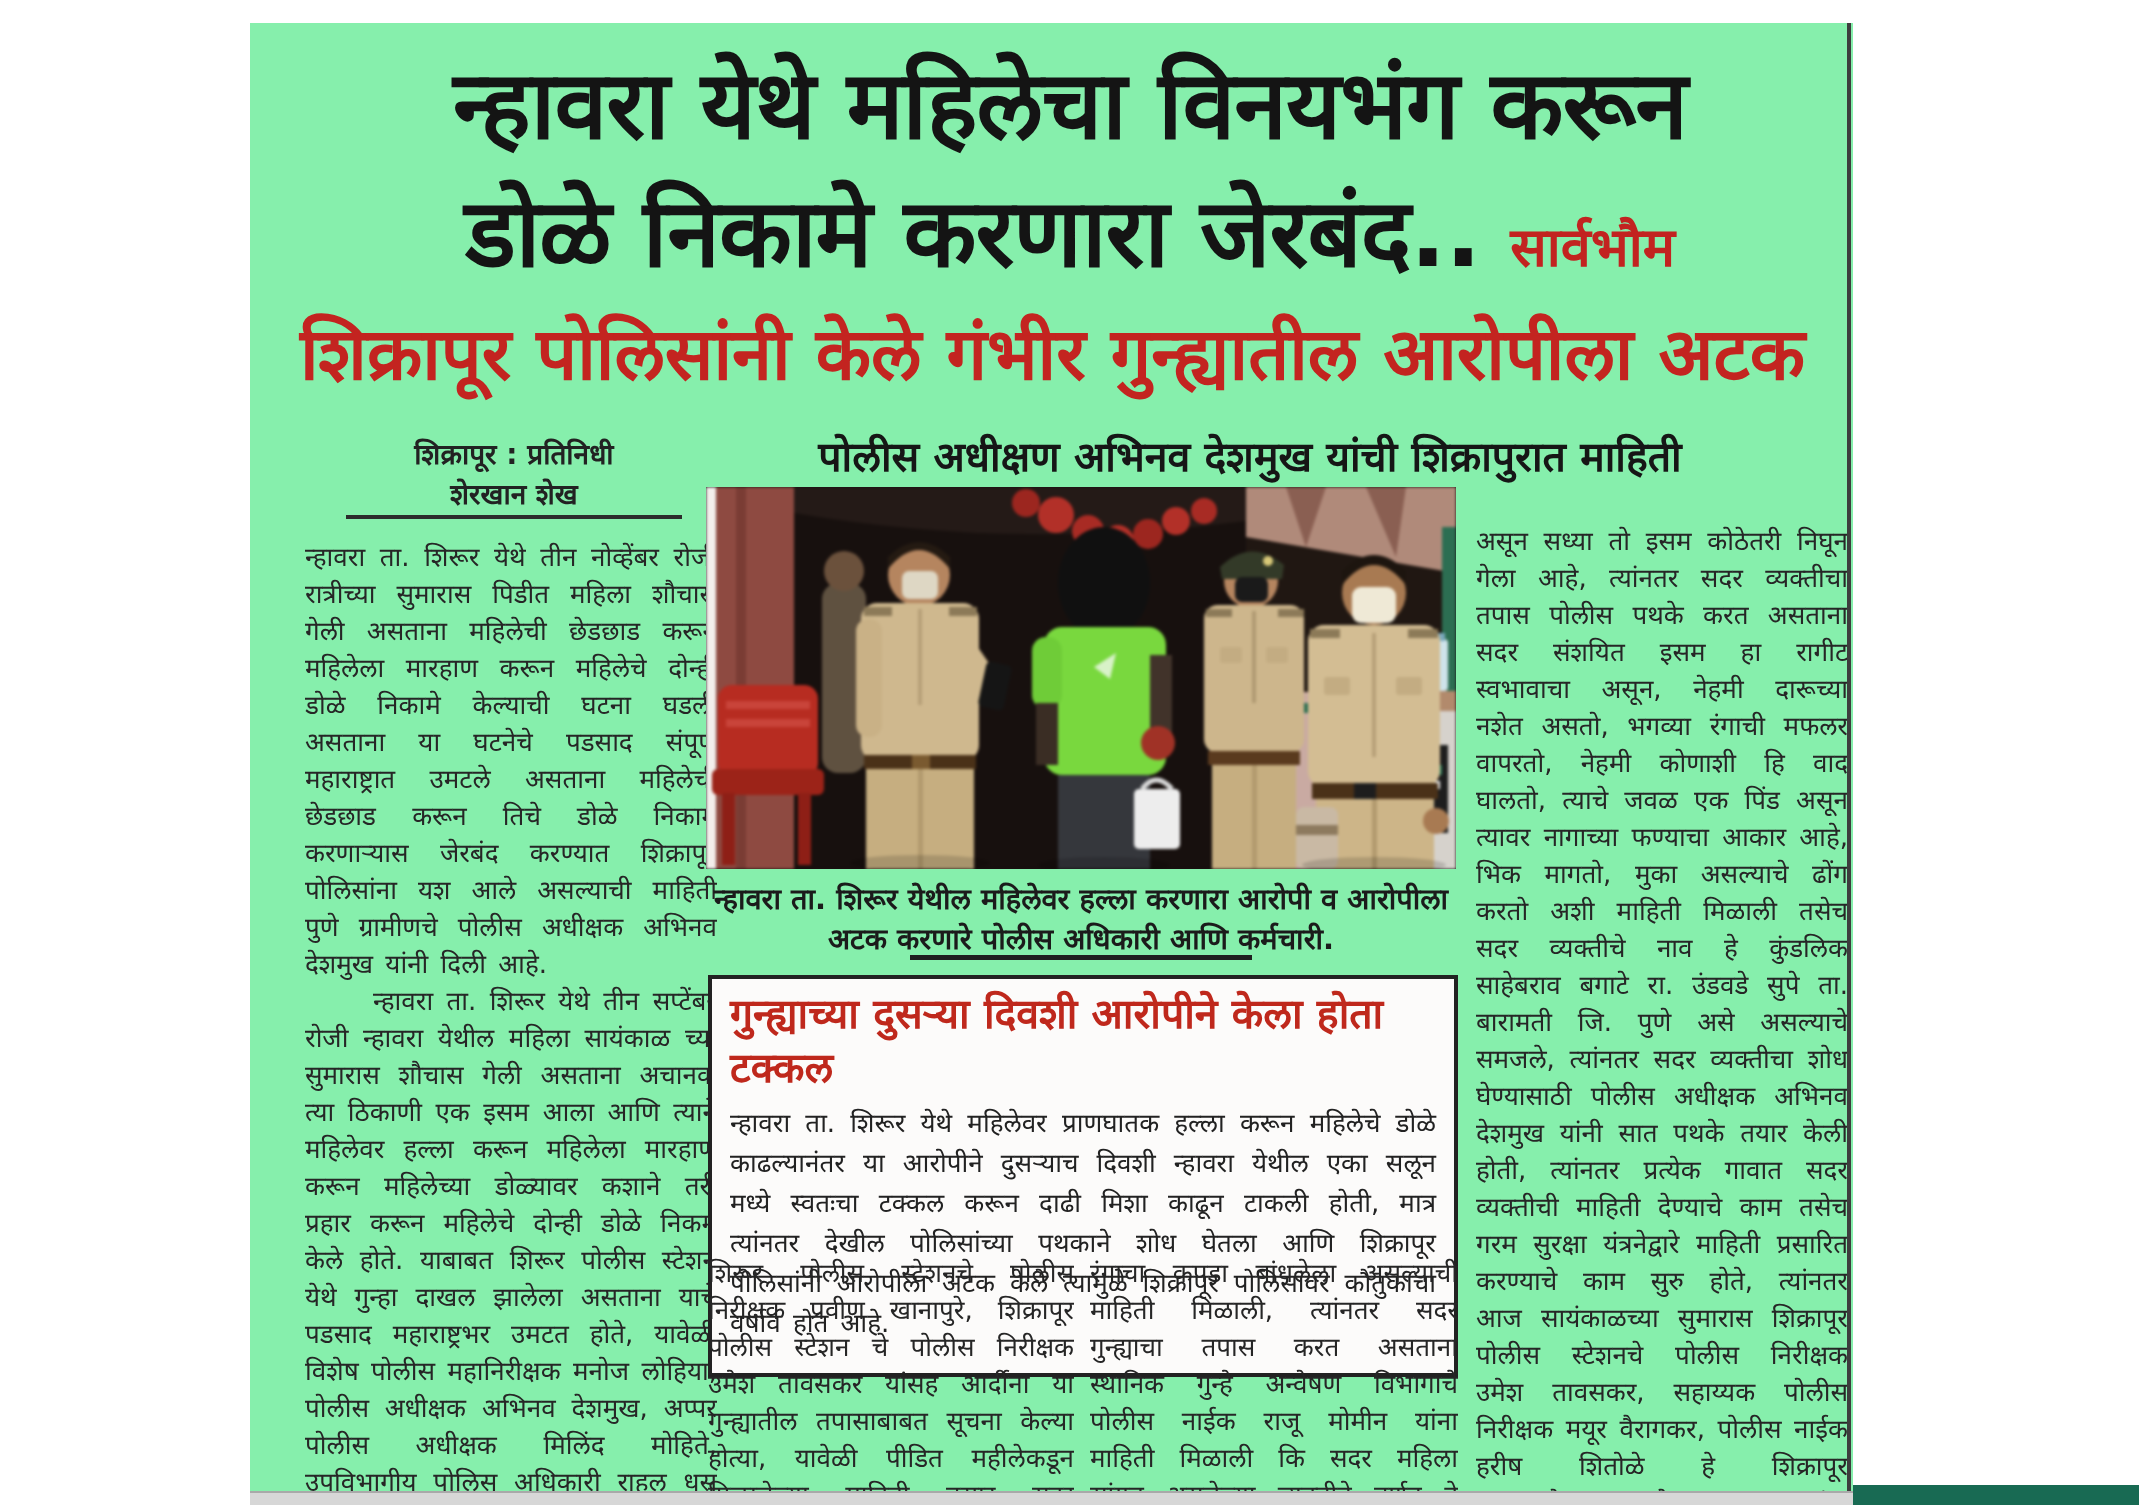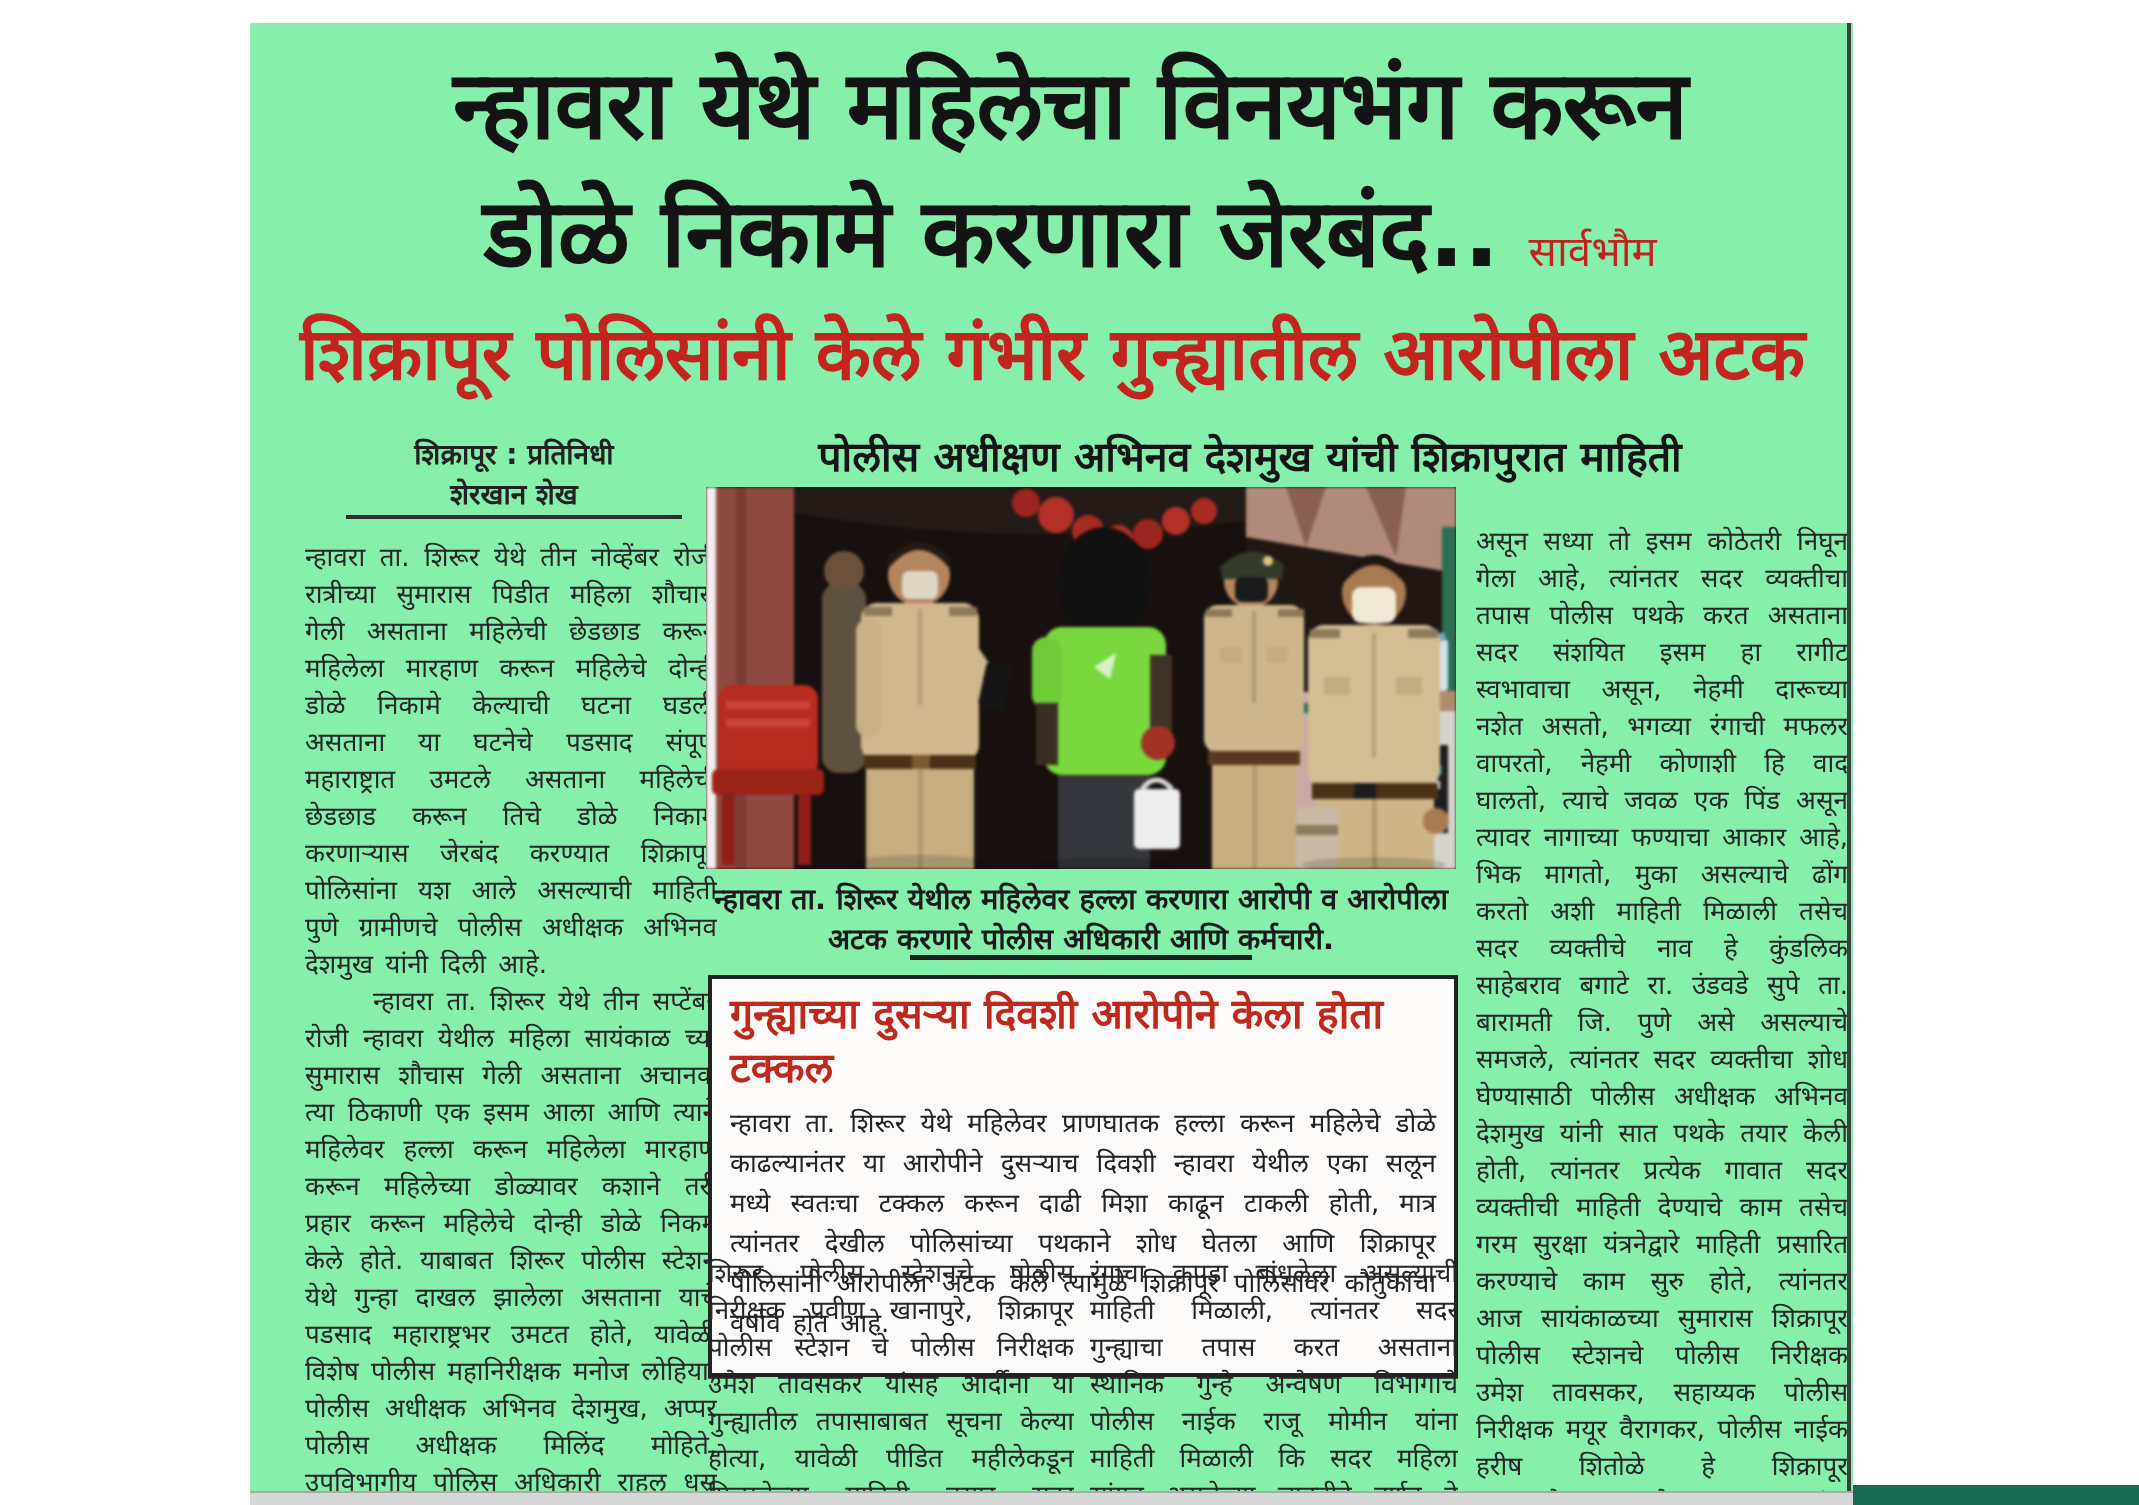--- a/index.html
+++ b/index.html
@@ -2,21 +2,21 @@
 <html lang="mr"><head>
 <meta charset="utf-8">
 <style>
   html,body{margin:0;padding:0;background:#ffffff;}
   #stage{position:relative;width:2139px;height:1505px;background:#ffffff;overflow:hidden;
          font-family:"DejaVu Sans","Liberation Sans",sans-serif;color:#1c1c1c;}
   #paper{position:absolute;left:250px;top:0;width:1603px;height:1494px;background:#86efac;margin-top:23px;}
   .vrule{position:absolute;left:1597px;top:0;width:4px;height:1494px;background:#3d3d3d;}
   .headline{position:absolute;left:70px;top:18px;width:1500px;text-align:center;
             font-weight:700;color:#141414;font-size:95px;line-height:128px;letter-spacing:-1px;}
-  .brand{color:#c22320;font-size:42px;font-weight:400;margin-left:30px;letter-spacing:0;}
+  .brand{color:#c22320;font-size:54px;font-weight:700;margin-left:30px;letter-spacing:0;}
   .deck-red{position:absolute;left:30px;top:291px;width:1545px;text-align:center;
             font-size:72px;line-height:80px;font-weight:700;color:#c32420;}
   .deck-black{position:absolute;left:420px;top:407px;width:1160px;text-align:center;
               font-size:41px;line-height:54px;font-weight:700;color:#161616;}
   .byline{position:absolute;left:96px;top:412px;width:336px;text-align:center;
           font-size:28px;line-height:40px;font-weight:700;color:#222;
           padding-bottom:0;border-bottom:4px solid #2c2c2c;}
   .bodycol{position:absolute;font-size:26px;line-height:37px;text-align:justify;
            color:#262626;word-spacing:4px;overflow:hidden;}
   .bodycol p{margin:0;}

